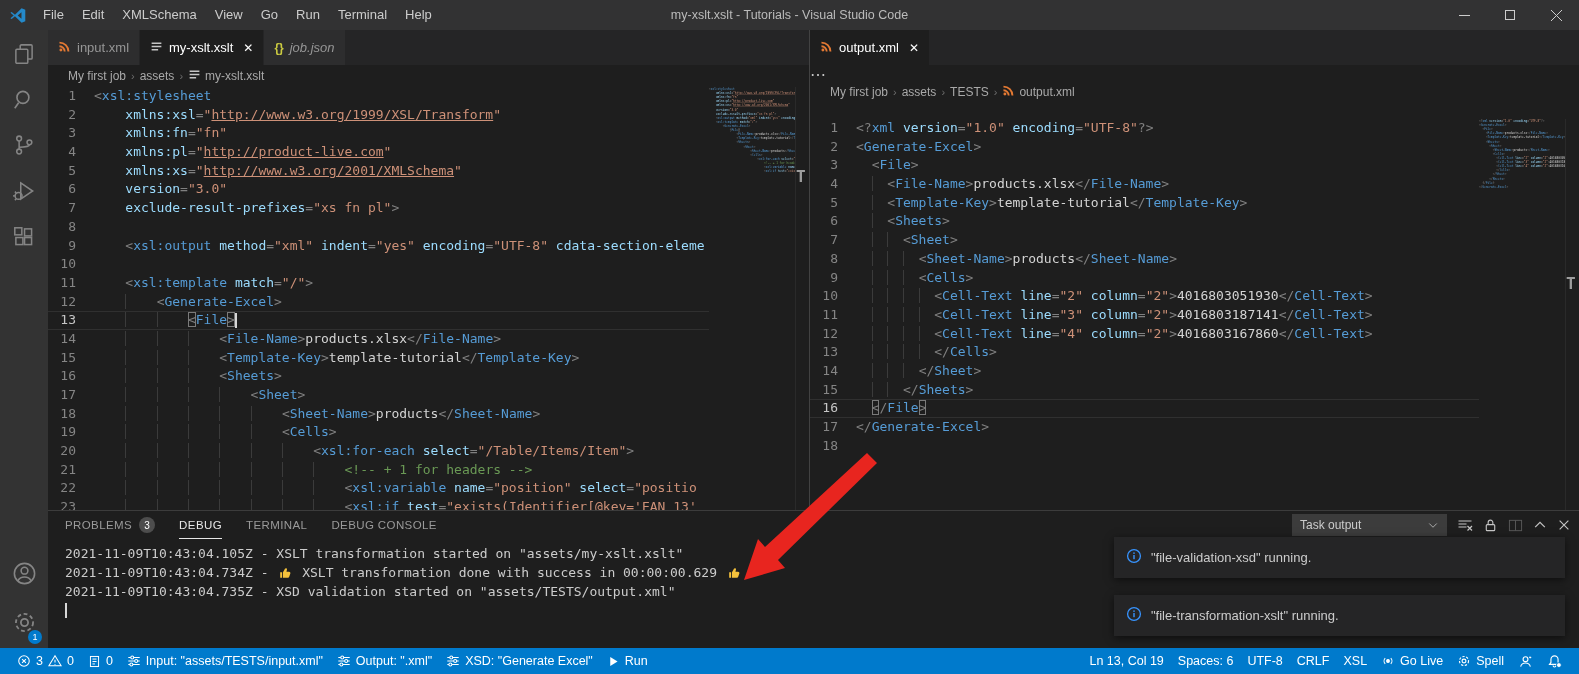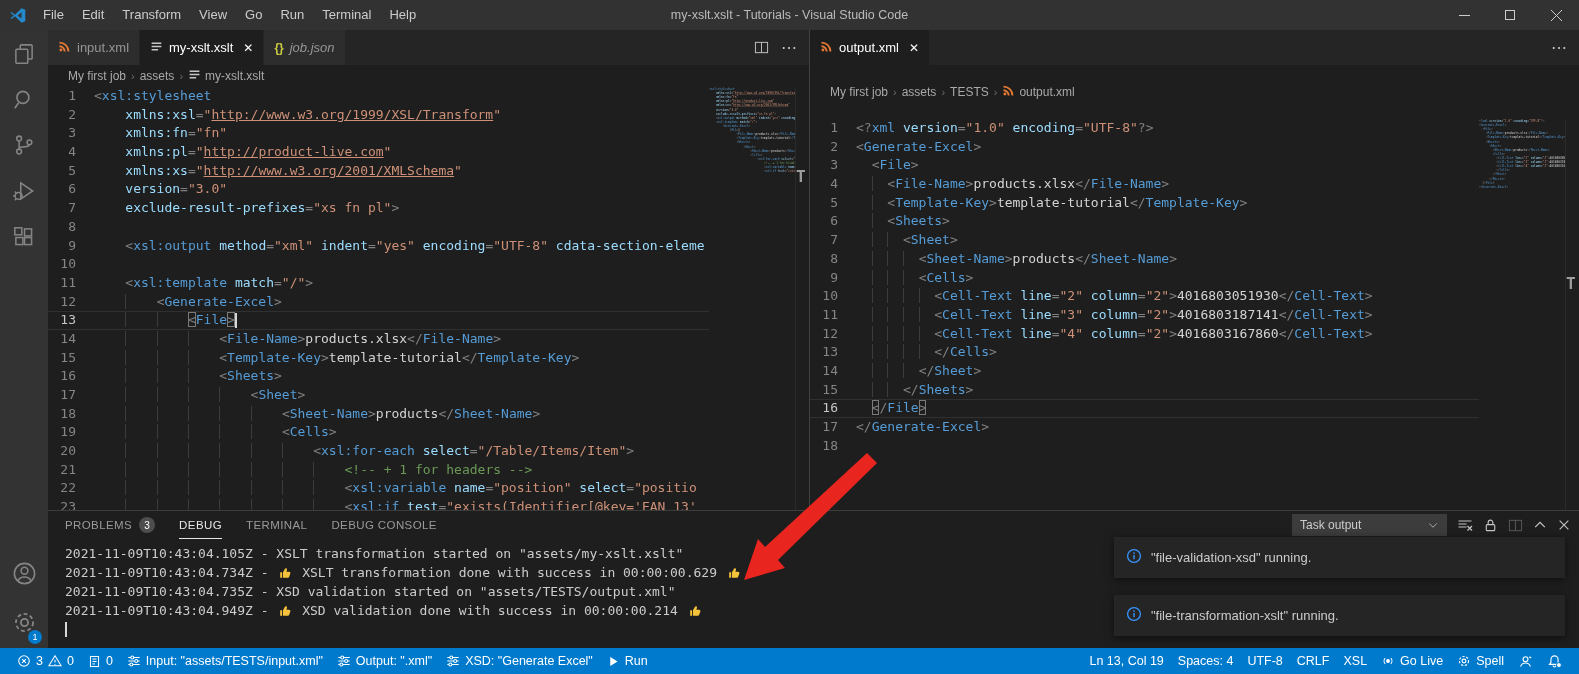--- a/index.html
+++ b/index.html
@@ -21,21 +21,21 @@
   .ab-icon { width:48px; height:46px; display:flex; align-items:center; justify-content:center; position:relative; }
   .ab-spacer { flex:1; }
   .ab-badge { position:absolute; right:6px; bottom:4px; background:#007acc; color:#fff; font-size:9px; width:14px; height:14px; border-radius:50%; display:flex; align-items:center; justify-content:center; }
 
   .workbench { flex:1; display:flex; flex-direction:column; min-width:0; }
   .editor-row { height:488px; display:flex; min-height:0; }
   .egroup { display:flex; flex-direction:column; min-width:0; }
   .egroup.left { width:762px; border-right:1px solid #424242; flex-shrink:0; }
   .egroup.right { flex:1;gap:16px; }
 
-  .tabbar { height:35px; background:#252526; display:flex; justify-content:space-between; flex-shrink:0; }
+  .tabbar { height:35px; background:#252526; display:flex; justify-content:space-between; flex-shrink:0;flex-direction:column; }
   .tabs { display:flex; }
   .tab { height:35px; display:flex; align-items:center; gap:6px; padding:0 10px; background:#2d2d2e; color:#969696; font-size:13px; border-right:1px solid #252526; }
   .tab.active { background:#1e1e1e; color:#ffffff; }
   .tab.preview .tab-label { font-style:italic; }
   .tab-close { font-size:12px; margin-left:4px; color:inherit; }
   .tab-actions { display:flex; align-items:center; gap:12px; padding-right:12px; color:#c5c5c5; }
 
   .breadcrumb { height:22px; display:flex; align-items:center; font-size:12px; color:#a9a9a9; padding-left:20px; gap:5px; flex-shrink:0; background:#1e1e1e; }
   .bc-sep { color:#6e6e6e; font-size:11px; }
   .bc-item { display:flex; align-items:center; gap:4px; }
@@ -90,21 +90,21 @@
 
   <div class="titlebar">
     <span class="tb-logo">
       <svg width="17" height="17" viewBox="0 0 24 24">
           <path fill="#2489ca" d="M17.8 1.9L23 4v16l-5.2 2.1-9.4-8.9-4.6 3.6-1.8-1 4.6-3.8-4.6-3.8 1.8-1 4.6 3.6 9.4-8.9zM17.6 7.5l-5.3 4.5 5.3 4.5v-9z"></path>
         </svg>
     </span>
     <div class="menubar">
         <span class="menu-item">File</span>
         <span class="menu-item">Edit</span>
-        <span class="menu-item">Transform</span>
+        <span class="menu-item">XMLSchema</span>
         <span class="menu-item">View</span>
         <span class="menu-item">Go</span>
         <span class="menu-item">Run</span>
         <span class="menu-item">Terminal</span>
         <span class="menu-item">Help</span>
       </div>
     <div class="tb-title">my-xslt.xslt - Tutorials - Visual Studio Code</div>
     <div class="tb-controls">
       <span class="tb-btn">
           <svg width="11" height="11" viewBox="0 0 11 11">
@@ -332,25 +332,20 @@
           </div>
         </div>
         <div class="panel-content">
             <div class="out-line"><span>2021-11-09T10:43:04.105Z - XSLT transformation started on "assets/my-xslt.xslt"</span></div>
             <div class="out-line"><span>2021-11-09T10:43:04.734Z - </span><span class="thumb"><svg width="14" height="14" viewBox="0 0 16 16">
                   <path d="M2.5 7h2.2v6.5H2.5z M5.7 13.5h5.6c.7 0 1.3-.45 1.5-1.1l1.3-3.8c.35-1-.4-2.1-1.5-2.1h-2.9l.55-2.5c.2-.9-.5-1.5-1.2-1.5-.45 0-.85.2-1.1.65L5.7 7v6.5z" fill="#f5c23c"></path>
                 </svg></span><span> XSLT transformation done with success in 00:00:00.629 </span><span class="thumb"><svg width="14" height="14" viewBox="0 0 16 16">
                   <path d="M2.5 7h2.2v6.5H2.5z M5.7 13.5h5.6c.7 0 1.3-.45 1.5-1.1l1.3-3.8c.35-1-.4-2.1-1.5-2.1h-2.9l.55-2.5c.2-.9-.5-1.5-1.2-1.5-.45 0-.85.2-1.1.65L5.7 7v6.5z" fill="#f5c23c"></path>
                 </svg></span></div>
             <div class="out-line"><span>2021-11-09T10:43:04.735Z - XSD validation started on "assets/TESTS/output.xml"</span></div>
-            <div class="out-line"><span>2021-11-09T10:43:04.949Z - </span><span class="thumb"><svg width="14" height="14" viewBox="0 0 16 16">
-                  <path d="M2.5 7h2.2v6.5H2.5z M5.7 13.5h5.6c.7 0 1.3-.45 1.5-1.1l1.3-3.8c.35-1-.4-2.1-1.5-2.1h-2.9l.55-2.5c.2-.9-.5-1.5-1.2-1.5-.45 0-.85.2-1.1.65L5.7 7v6.5z" fill="#f5c23c"></path>
-                </svg></span><span> XSD validation done with success in 00:00:00.214 </span><span class="thumb"><svg width="14" height="14" viewBox="0 0 16 16">
-                  <path d="M2.5 7h2.2v6.5H2.5z M5.7 13.5h5.6c.7 0 1.3-.45 1.5-1.1l1.3-3.8c.35-1-.4-2.1-1.5-2.1h-2.9l.55-2.5c.2-.9-.5-1.5-1.2-1.5-.45 0-.85.2-1.1.65L5.7 7v6.5z" fill="#f5c23c"></path>
-                </svg></span></div>
             <div class="out-line"><span class="caret"></span></div>
           </div>
       </div>
     </div>
   </div>
 
   <div class="statusbar">
     <div class="sb-group">
       <span class="sb-item">
         <svg width="14" height="14" viewBox="0 0 16 16" fill="none" stroke="#fff" stroke-width="1.2">
@@ -400,21 +395,21 @@
       </span>
       <span class="sb-item">
         <svg width="13" height="13" viewBox="0 0 16 16" fill="#fff">
             <path d="M4 2.5l9 5.5-9 5.5z"></path>
           </svg>
         <span>Run</span>
       </span>
     </div>
     <div class="sb-group">
       <span class="sb-item">Ln 13, Col 19</span>
-      <span class="sb-item">Spaces: 4</span>
+      <span class="sb-item">Spaces: 6</span>
       <span class="sb-item">UTF-8</span>
       <span class="sb-item">CRLF</span>
       <span class="sb-item">XSL</span>
       <span class="sb-item">
         <svg width="14" height="14" viewBox="0 0 16 16" fill="none" stroke="#fff" stroke-width="1.2">
             <circle cx="8" cy="8" r="1.6" fill="#fff"></circle>
             <path d="M4.8 11.2a4.6 4.6 0 0 1 0-6.4M11.2 4.8a4.6 4.6 0 0 1 0 6.4"></path>
           </svg>
         <span>Go Live</span>
       </span>

